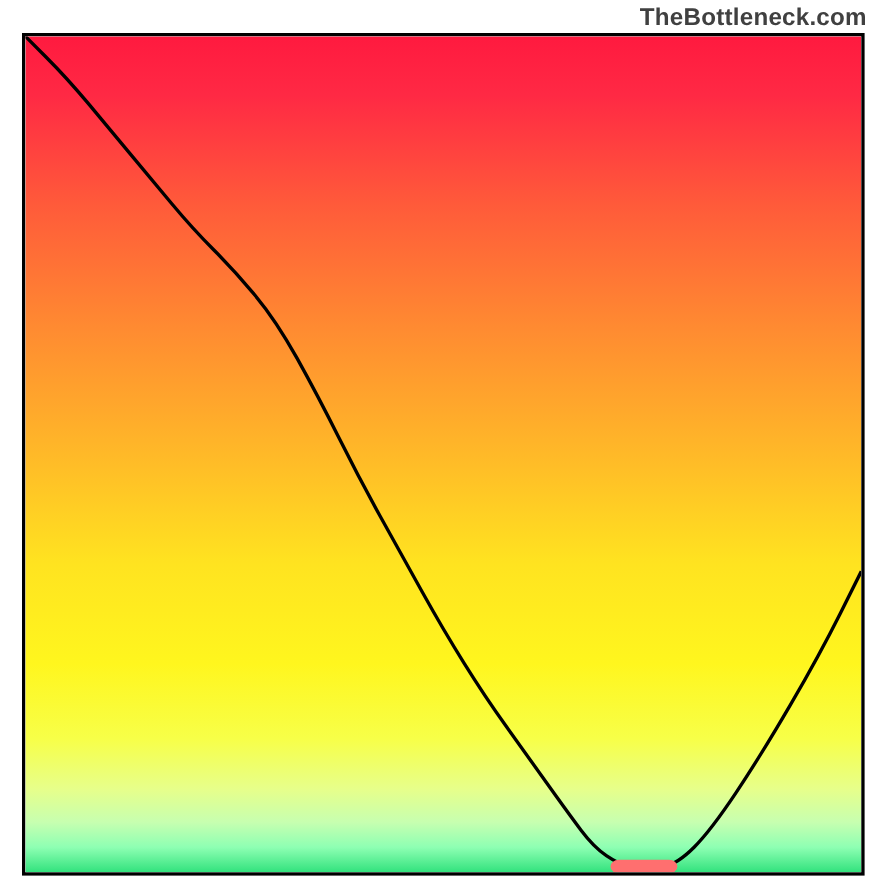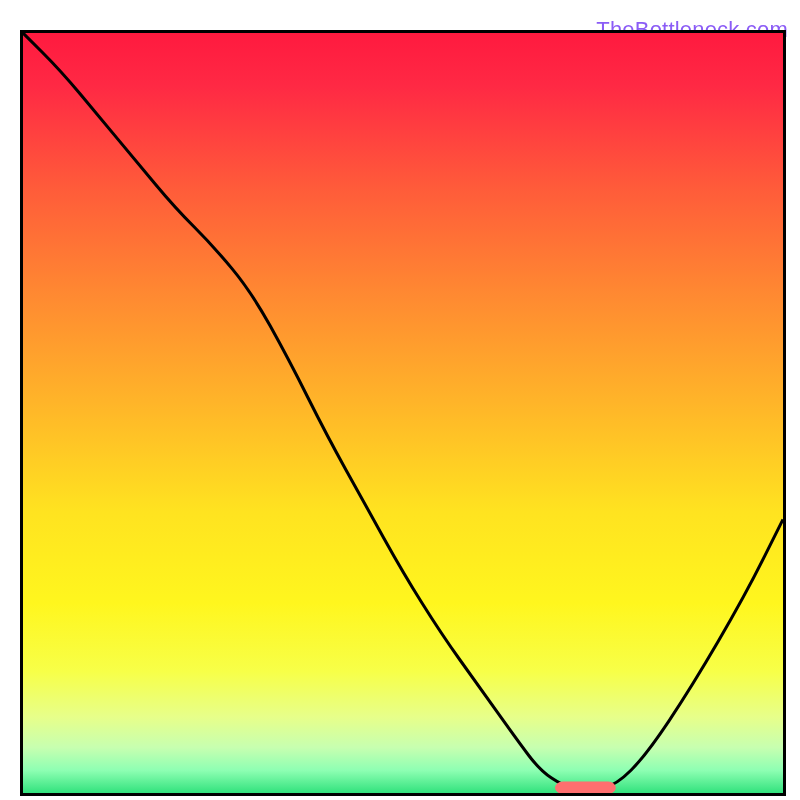--- a/index.html
+++ b/index.html
@@ -11,25 +11,25 @@
     background: #ffffff;
     font-family: Arial, Helvetica, sans-serif;
   }
   .container {
     position: relative;
     width: 800px;
     height: 800px;
   }
   .watermark {
     position: absolute;
-    top: 17px;
+    top: 3px;
     right: 12px;
     font-size: 22px;
-    font-weight: 400;
-    color: #8b5cf6;
+    font-weight: 700;
+    color: #404040;
     letter-spacing: 0.2px;
   }
   .plot-area {
     position: absolute;
     left: 20px;
     top: 30px;
     width: 760px;
     height: 760px;
     border: 3px solid #000;
     overflow: hidden;

